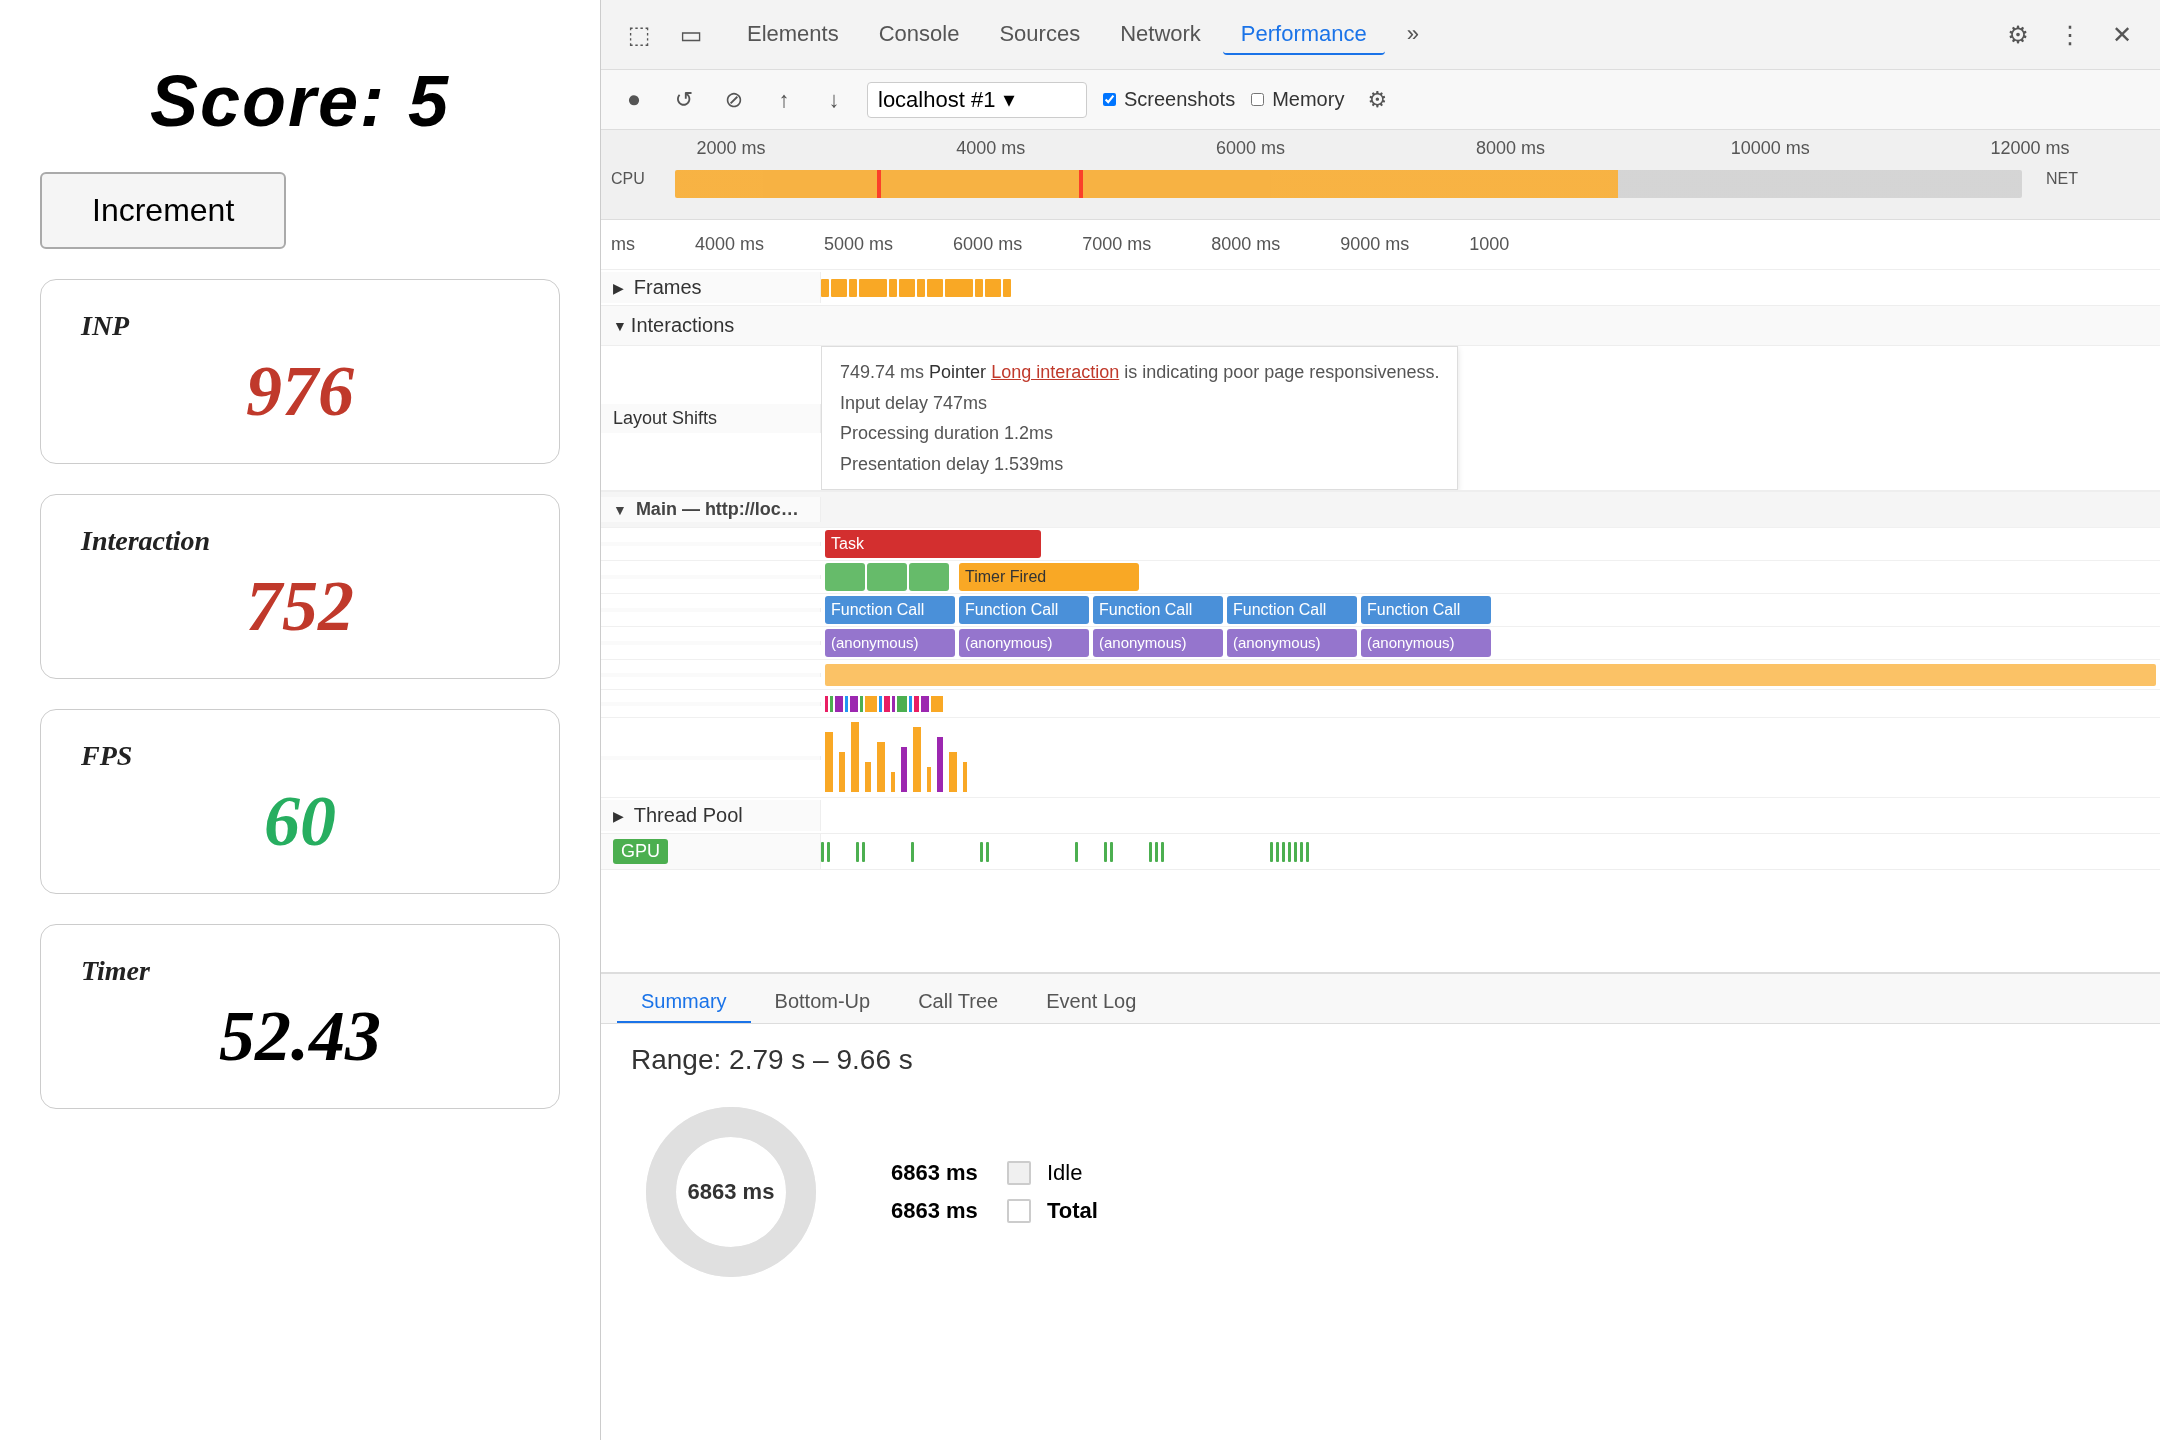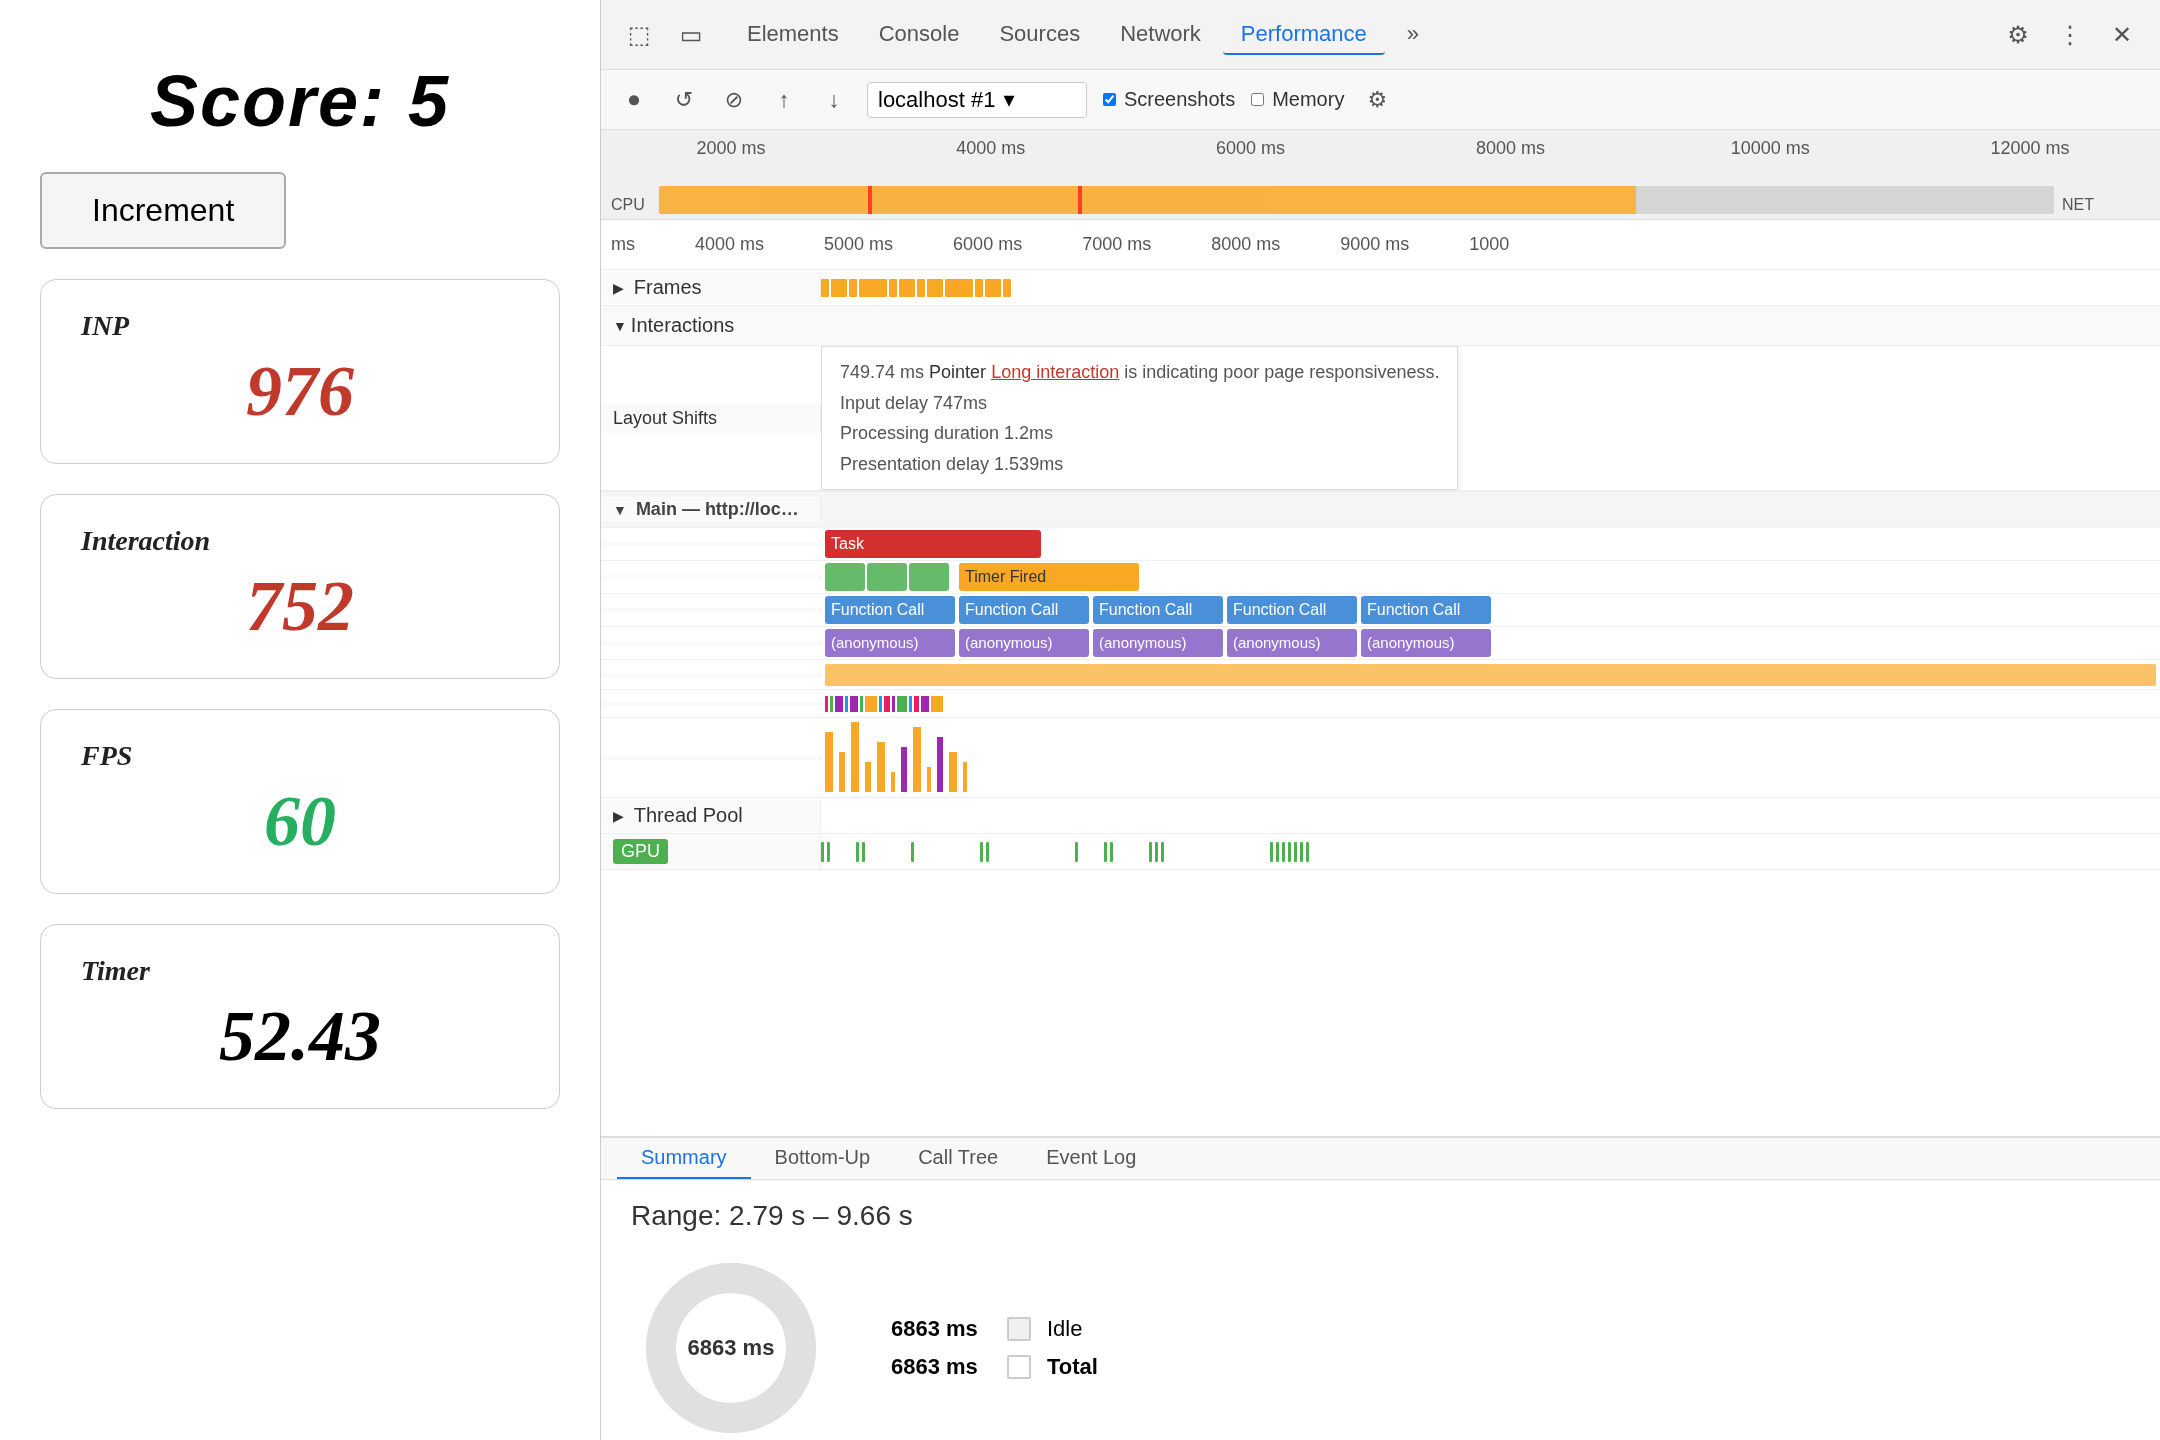--- a/index.html
+++ b/index.html
@@ -315,21 +315,21 @@
 
     .gpu-bar {
       width: 3px;
       background: #4caf50;
       height: 20px;
       border-radius: 1px;
     }
 
     
     .bottom-panel {
-      height: 304px;
+      height: 468px;
       border-top: 2px solid #ddd;
       display: flex;
       flex-direction: column;
     }
 
     .bottom-tabs {
       display: flex;
       border-bottom: 1px solid #ddd;
       padding: 0 16px;
       background: #f8f8f8;
@@ -562,21 +562,21 @@
 
     <div class="timeline-ruler-top">
       <div class="ruler-labels-top">
         <div class="ruler-label">2000 ms</div>
         <div class="ruler-label">4000 ms</div>
         <div class="ruler-label">6000 ms</div>
         <div class="ruler-label">8000 ms</div>
         <div class="ruler-label">10000 ms</div>
         <div class="ruler-label">12000 ms</div>
       </div>
-      <div style="display:flex; align-items:flex-end; margin-top: 56px; padding: 0 10px; gap: 8px;">
+      <div style="display:flex; align-items:flex-start; margin-top: 40px; padding: 0 10px; gap: 24px;">
         <span style="font-size:16px; color:#555; width:40px;">CPU</span>
         <div style="flex:1; height:28px; background: linear-gradient(to right, #f9a825 0%, #f9a825 70%, #d0d0d0 70%); border-radius:2px; opacity:0.85; position:relative;">
           <div style="position:absolute; left: 15%; top:0; width: 4px; height:100%; background: red; opacity:0.8;"></div>
           <div style="position:absolute; left: 30%; top:0; width: 4px; height:100%; background: red; opacity:0.8;"></div>
         </div>
         <span style="font-size:16px; color:#555; width:40px;">NET</span>
         <div style="width: 40px;"></div>
       </div>
     </div>
 

